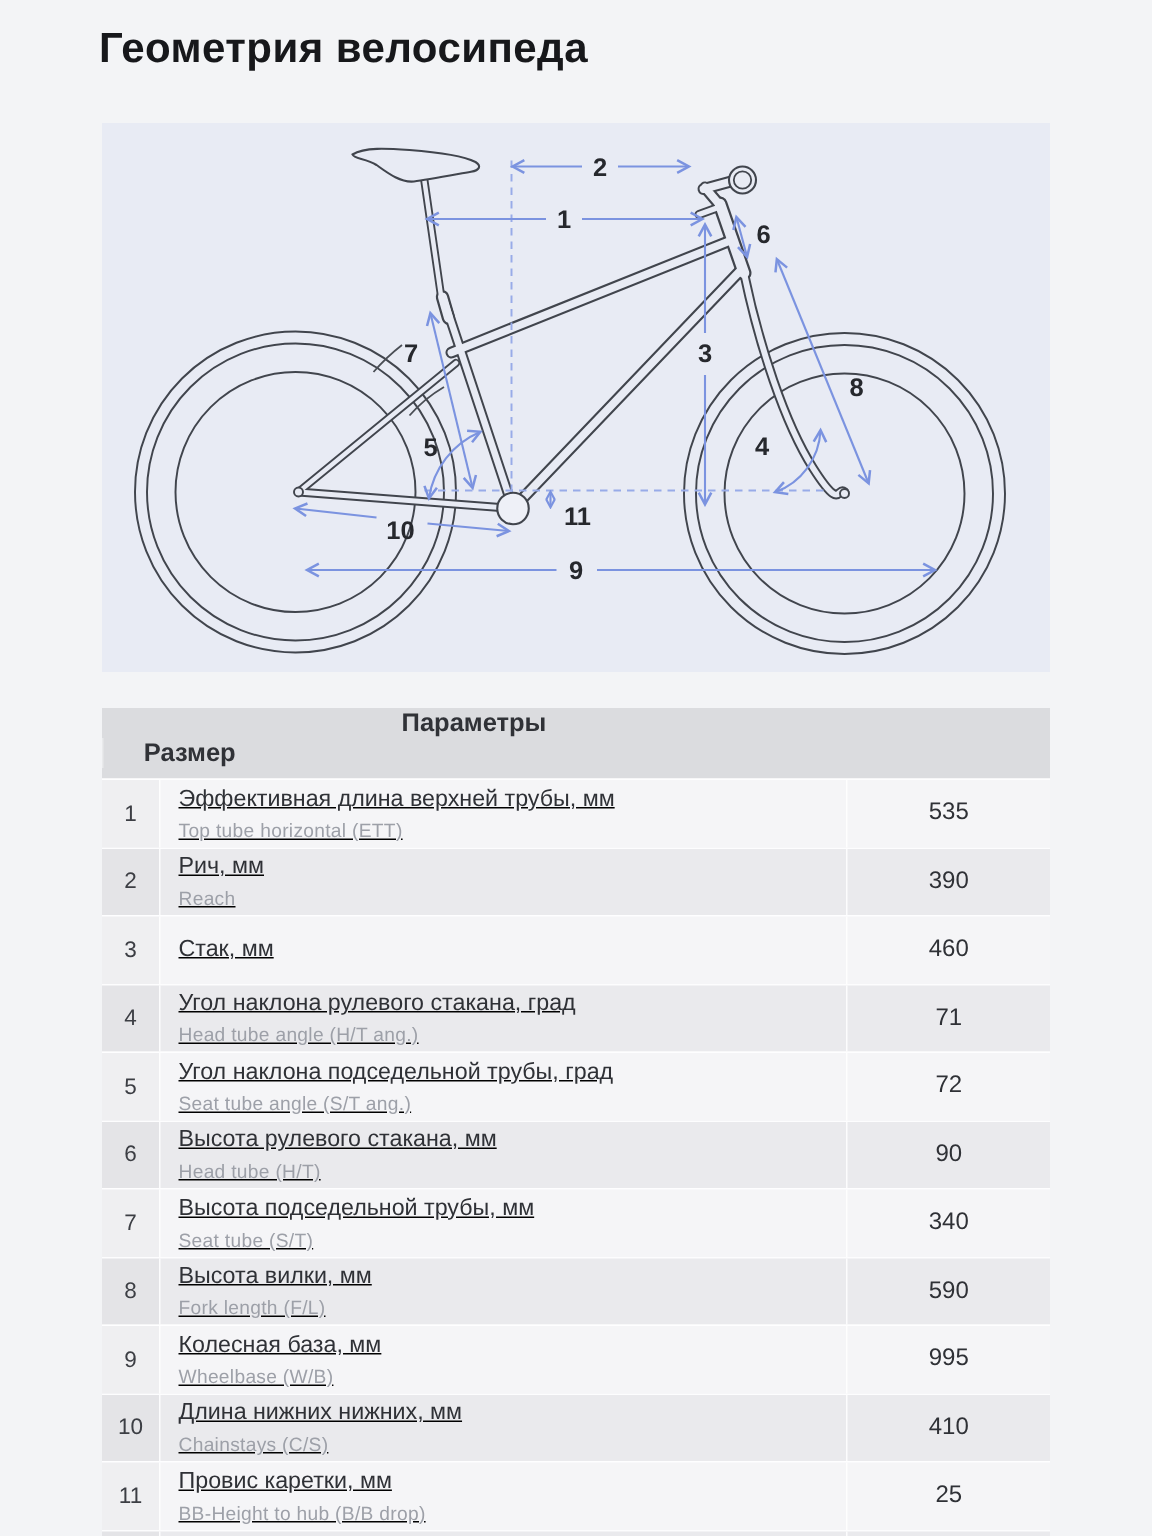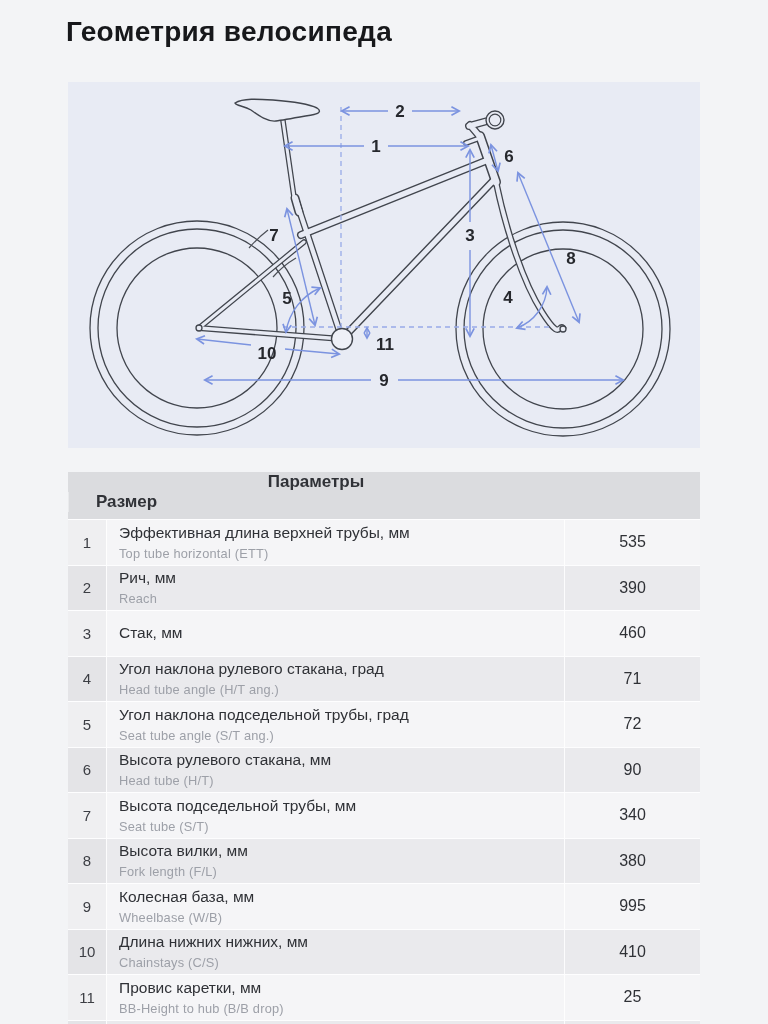--- a/index.html
+++ b/index.html
@@ -24,21 +24,21 @@
   .th{display:flex;align-items:center;justify-content:center;
       font-size:17px;font-weight:600;color:#303237;}
   .th-param{width:496px;}
   .th-size{width:116px;border-left:1px solid #e9eaec;box-sizing:border-box;}
   .row{display:flex;height:45.5px;border-top:1px solid rgba(255,255,255,.9);box-sizing:border-box;}
   .row.odd{background:#f5f5f7;}
   .row.even{background:#eaeaed;}
   .c-num{width:38px;display:flex;align-items:center;justify-content:center;
          font-size:15px;color:#3c3e44;background:rgba(0,0,0,0.022);}
   .c-param{flex:1;display:flex;flex-direction:column;justify-content:center;
-           padding-left:12px;border-left:1px solid rgba(255,255,255,.85);box-sizing:border-box;}
+           padding-left:12px;border-left:1px solid rgba(255,255,255,.85);box-sizing:border-box;text-decoration:underline;}
   .p-name{font-size:15.5px;color:#2f3136;line-height:1.2;}
   .p-sub{font-size:12.8px;color:#9da0a8;margin-top:3px;letter-spacing:.2px;}
   .c-val{width:136px;display:flex;align-items:center;justify-content:center;
          font-size:16px;color:#2f3136;border-left:1px solid rgba(255,255,255,.85);box-sizing:border-box;}
   .row.sliver{height:6px;}
   .mlabel{font-size:17px;font-weight:700;fill:#26282d;}
 </style>
 </head>
 <body>
 
@@ -210,21 +210,21 @@
     </div>
     <div class="c-val">340</div>
   </div>
 
   <div class="row even">
     <div class="c-num">8</div>
     <div class="c-param">
       <div class="p-name">Высота вилки, мм</div>
       <div class="p-sub">Fork length (F/L)</div>
     </div>
-    <div class="c-val">380</div>
+    <div class="c-val">590</div>
   </div>
 
   <div class="row odd">
     <div class="c-num">9</div>
     <div class="c-param">
       <div class="p-name">Колесная база, мм</div>
       <div class="p-sub">Wheelbase (W/B)</div>
     </div>
     <div class="c-val">995</div>
   </div>

